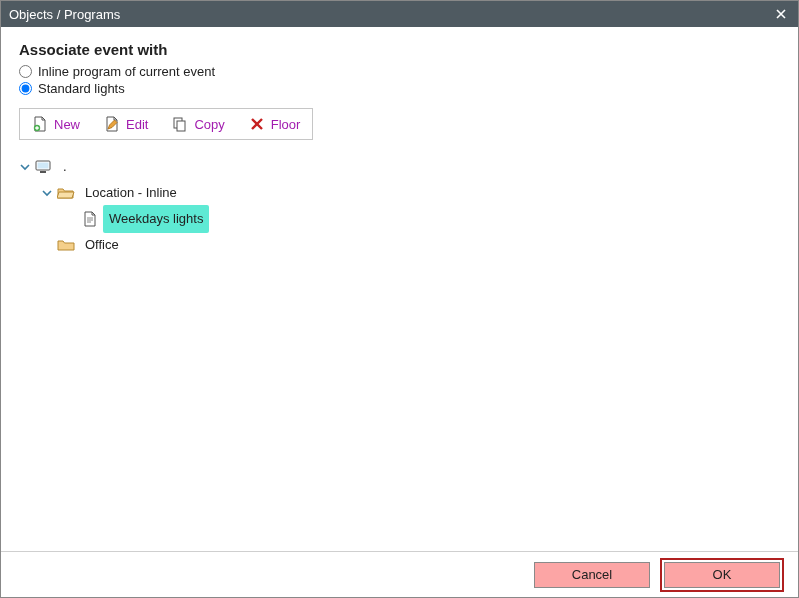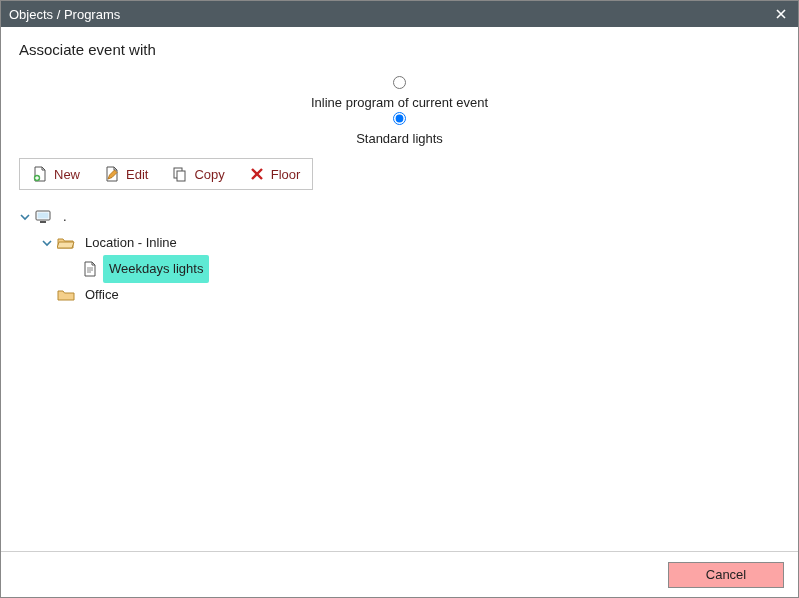--- a/index.html
+++ b/index.html
@@ -27,54 +27,53 @@
   .titlebar .title { flex: 1; }
   .titlebar .close {
     cursor: pointer;
     font-size: 14px;
     padding: 0 4px;
   }
   .content {
     padding: 14px 18px 0 18px;
   }
   .heading {
-    font-weight: 400;
+    font-weight: 700;
     font-size: 15px;
-    margin-bottom: 18px;
+    margin-bottom: 6px;
   }
   .radiogroup {
     margin-bottom: 12px;
   }
   .radiogroup label {
     display: flex;
     align-items: center;
     gap: 6px;
     margin: 2px 0;
     cursor: pointer;
     font-size: 13px;
-    flex-direction: column;
   }
   .radiogroup input { margin: 0; }
   .toolbar {
     display: flex;
     border: 1px solid #c6c6c6;
     width: fit-content;
     height: 32px;
     align-items: stretch;
     margin-bottom: 14px;
   }
   .toolbar .tbtn {
     display: flex;
     align-items: center;
     gap: 6px;
     padding: 0 12px;
     cursor: pointer;
     border-right: 0;
     font-size: 13px;
-    color: #7f1d1d;
+    color: #a21caf;
   }
   .toolbar .icon { width: 16px; height: 16px; display: flex; align-items:center; justify-content:center; }
 
   
   .tree { line-height: 26px; font-size: 13px; }
   .row {
     display: flex;
     align-items: center;
     gap: 4px;
     height: 26px;
@@ -254,13 +253,18 @@
     </div>
 
 
   </div>
 </div>
 
 <div class="footer">
   <div class="btn">
     <span>Cancel</span>
   </div>
+  <div class="ok-wrap">
+    <div class="btn">
+      <span>OK</span>
+    </div>
+  </div>
 </div>
 
 </body></html>

